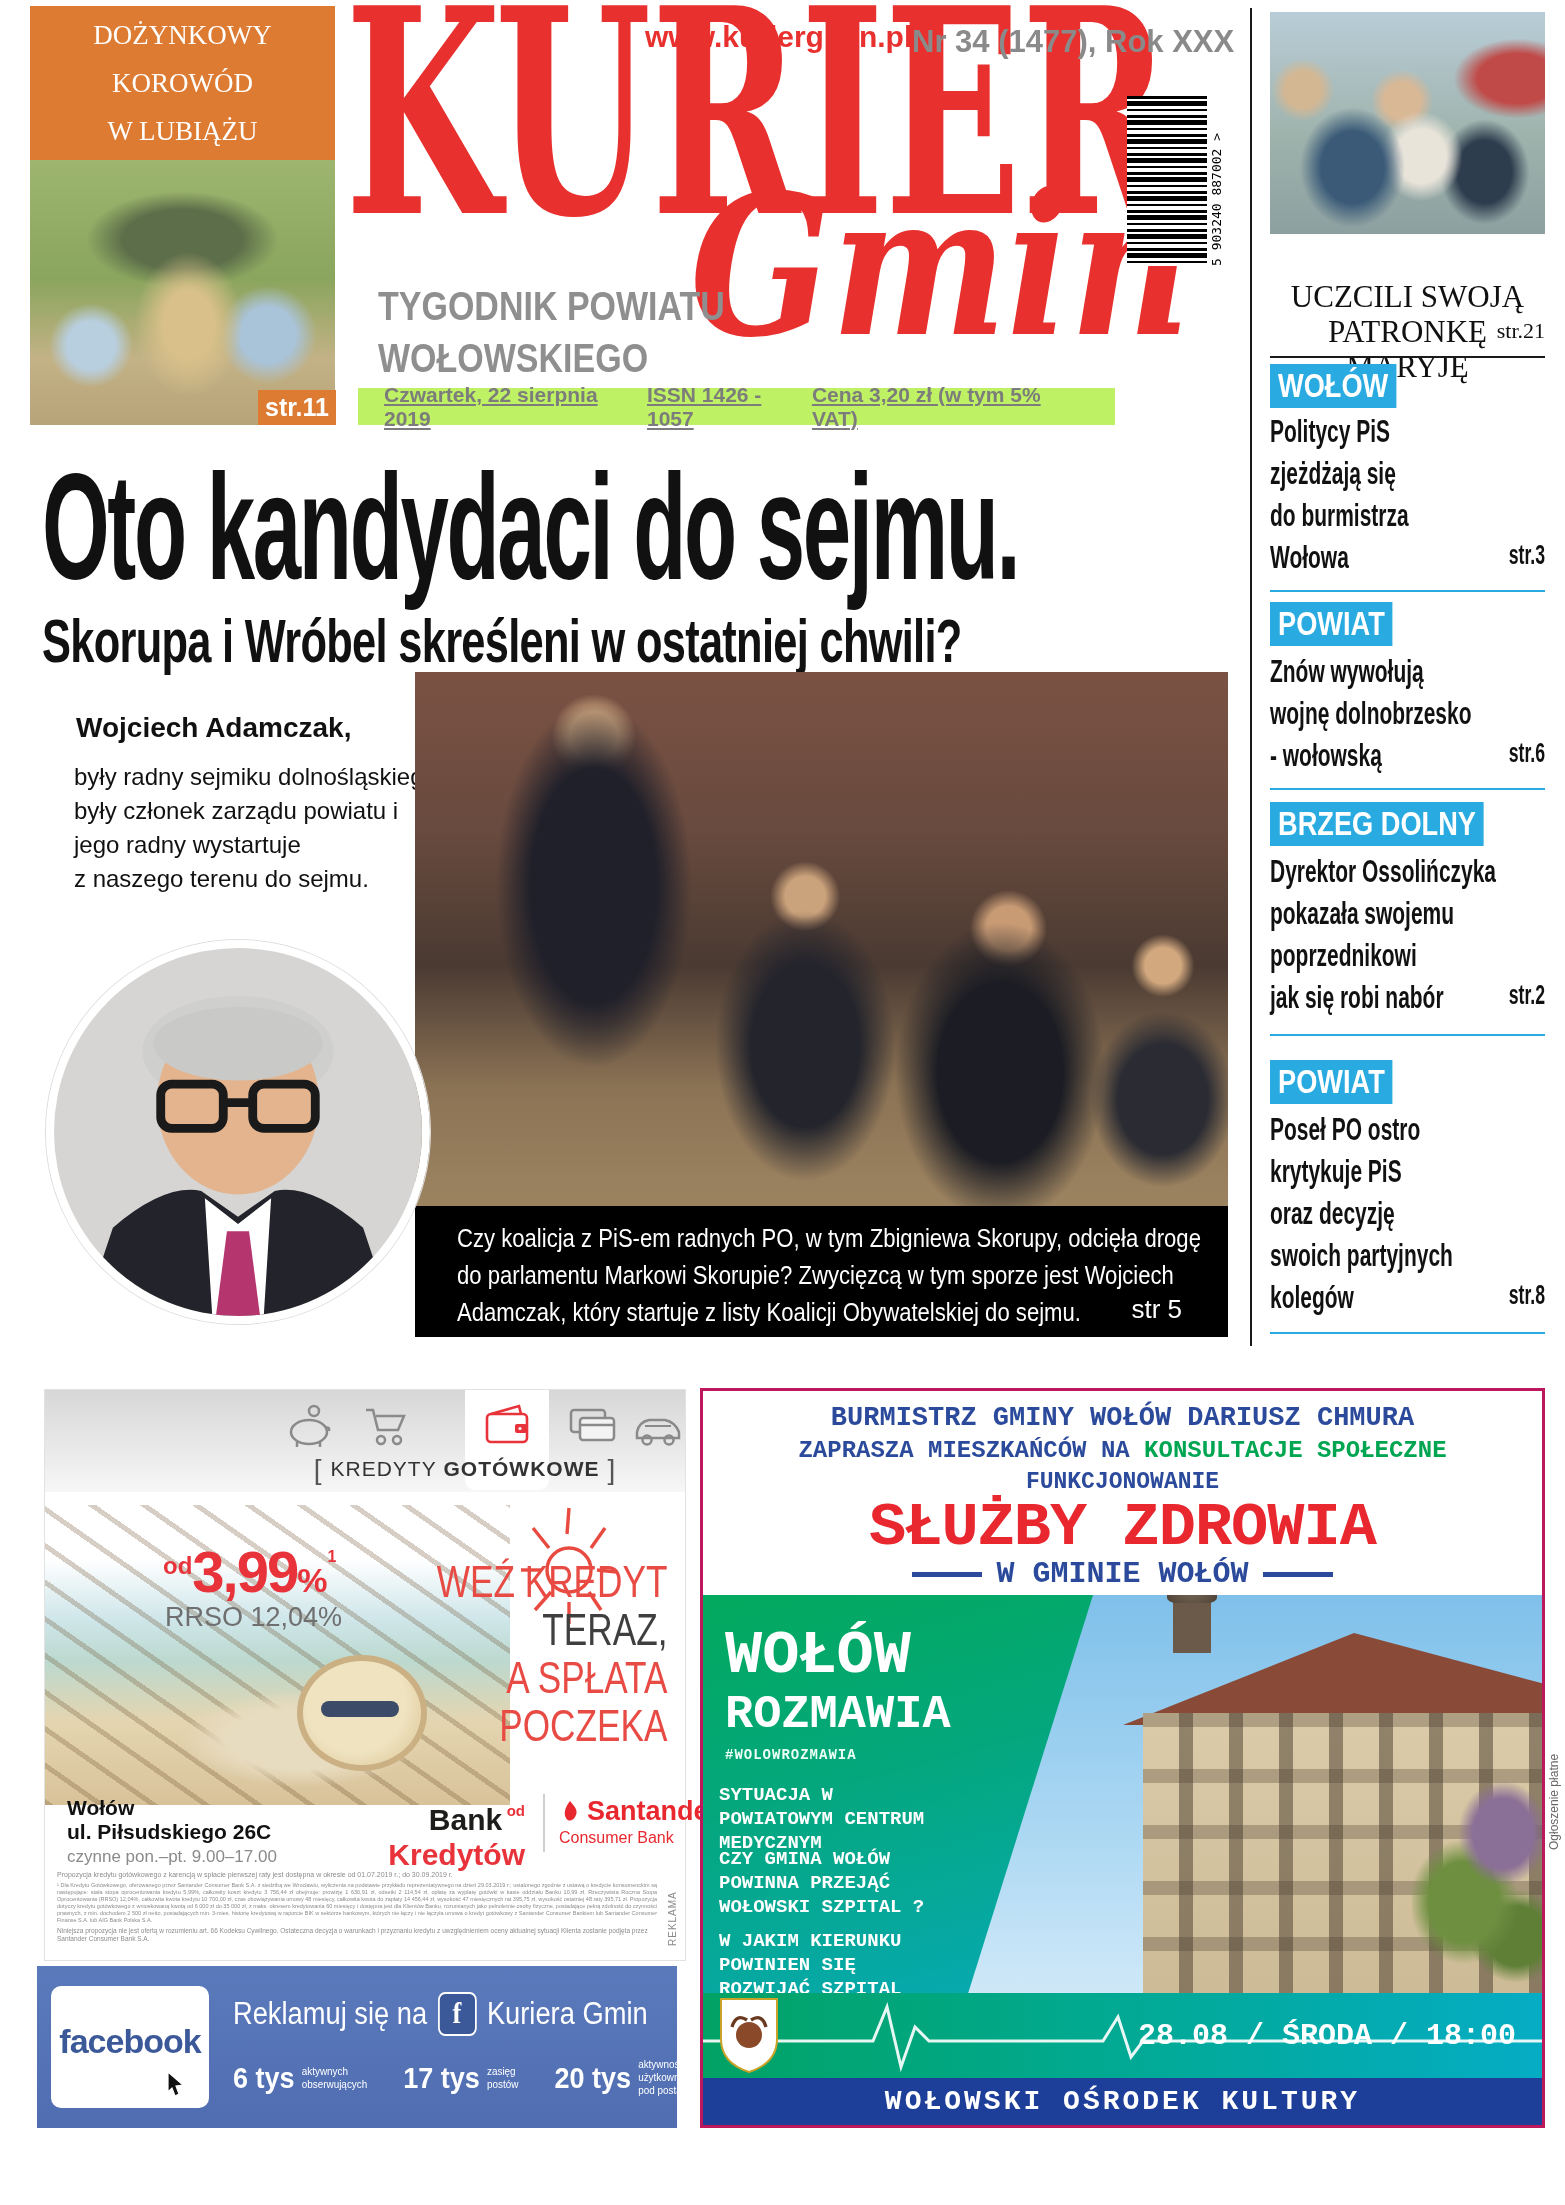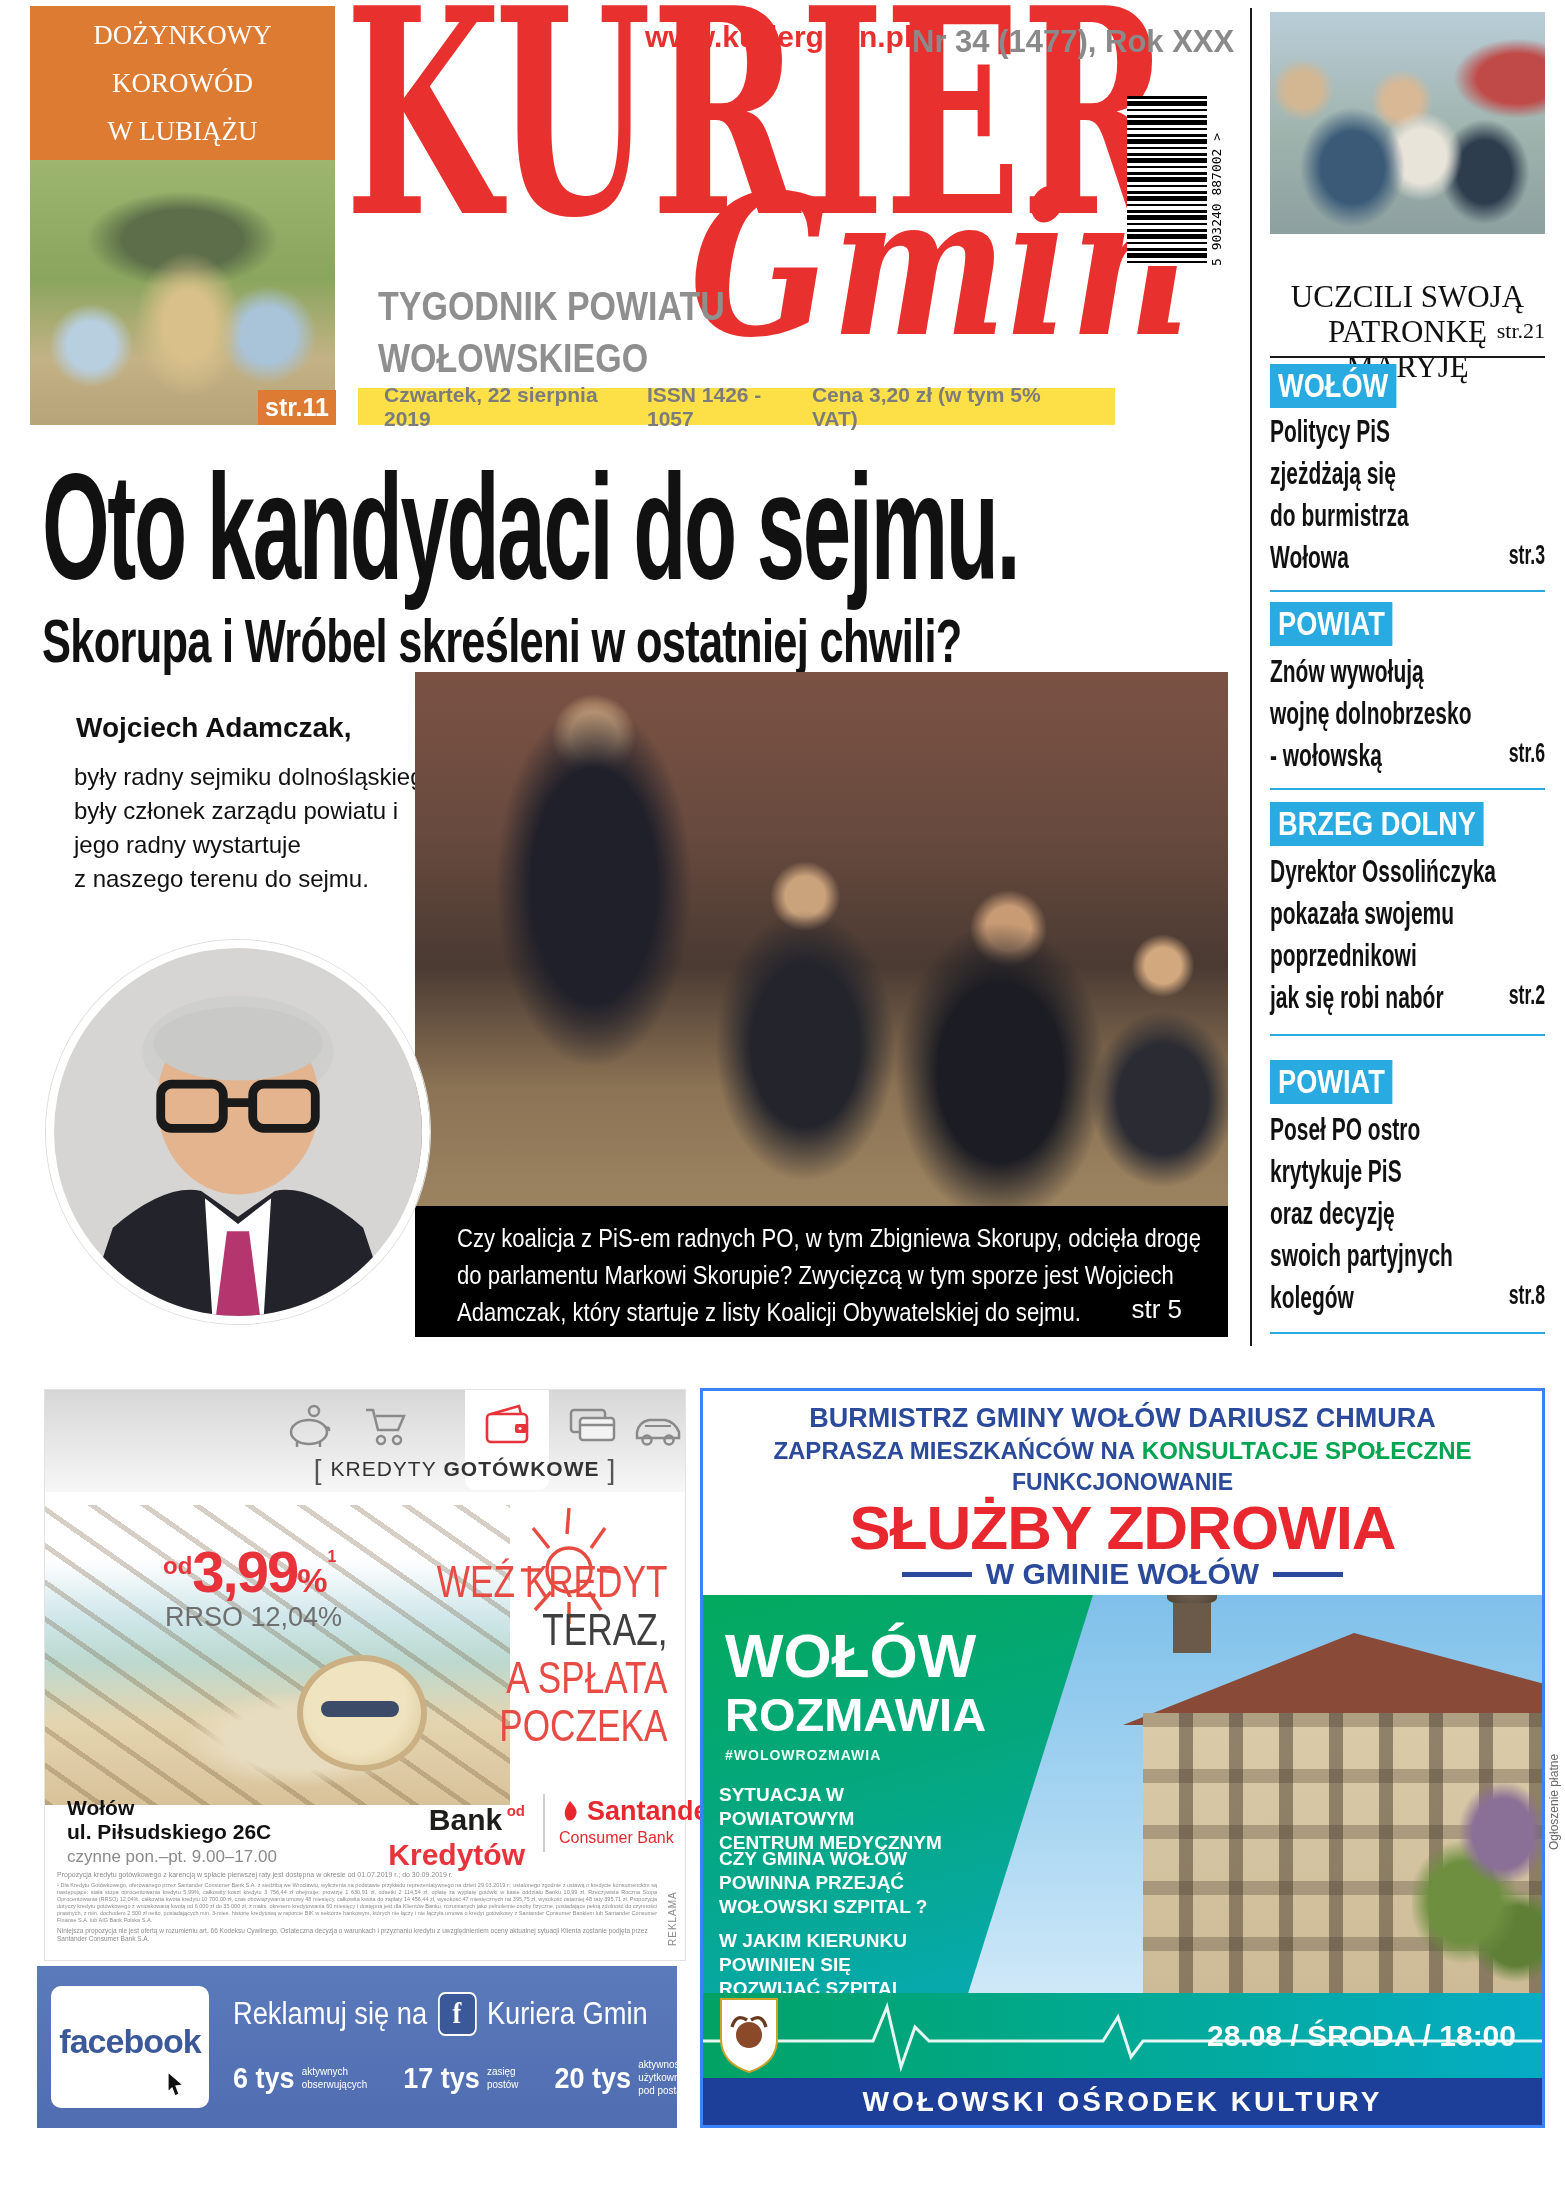--- a/index.html
+++ b/index.html
@@ -20,22 +20,22 @@
       linear-gradient(180deg,#9db56f 0%,#8aa55e 45%,#c3b286 75%,#b7a478 100%);}
   .str-ref{background:#dd7b33;color:#fff;font-weight:bold;text-align:center;}
   #kurier{color:#e8312e;font-family:"DejaVu Serif",serif;font-weight:bold;font-size:285px;line-height:1;
           white-space:nowrap;}
   #gmin{color:#e8312e;font-family:"DejaVu Serif",serif;font-weight:bold;font-style:italic;font-size:195px;
         line-height:1;white-space:nowrap;}
   #subtitle{color:#8f8f8f;font-weight:bold;font-size:40px;line-height:52px;}
   #barcode{background:repeating-linear-gradient(180deg,#000 0 3px,#fff 3px 5px,#000 5px 10px,#fff 10px 13px,#000 13px 15px,#fff 15px 19px);}
   #barcode-num{font-family:"DejaVu Sans Mono",monospace;font-size:13px;color:#000;}
   .vert{writing-mode:vertical-rl;transform:rotate(180deg);}
-  #datebar{background:#fde047;display:flex;justify-content:space-between;align-items:center;
-           padding:0 26px;font-weight:bold;font-size:21px;color:#7c7c7c;box-sizing:border-box;}
+  #datebar{background:#bef264;display:flex;justify-content:space-between;align-items:center;
+           padding:0 26px;font-weight:bold;font-size:21px;color:#7c7c7c;box-sizing:border-box;text-decoration:underline;}
   
   #headline{font-weight:bold;font-size:150px;line-height:1;letter-spacing:-4px;white-space:nowrap;
             transform:scaleX(.58);}
   #subheadline{font-weight:bold;font-size:62px;line-height:1;letter-spacing:-1px;white-space:nowrap;
                transform:scaleX(.70);}
   #main-photo{background:
       radial-gradient(140px 260px at 22% 40%, #20202a 0 45%, transparent 70%),
       radial-gradient(60px 60px at 22% 12%, #c9a27c 0 40%, transparent 70%),
       radial-gradient(120px 180px at 48% 70%, #23242c 0 45%, transparent 75%),
       radial-gradient(50px 50px at 48% 42%, #caa27b 0 40%, transparent 70%),
@@ -98,21 +98,21 @@
   #santander-logo .sub{font-size:16px;color:#e8282e;margin-top:2px;}
   #s-address .city{font-size:21px;font-weight:bold;}
   #s-address .street{font-size:21px;font-weight:bold;}
   #s-address .hours{font-size:17px;color:#8a8a8a;margin-top:3px;}
   #s-legal{color:#8c8c8c;}
   #s-legal .l1{font-size:7px;line-height:9px;margin-bottom:3px;}
   #s-legal .lp{font-size:5.5px;line-height:7px;text-align:justify;}
   #s-legal .l2{font-size:6.5px;line-height:8px;margin-top:3px;}
   #reklama{font-size:10px;color:#8a8a8a;letter-spacing:1px;}
   
-  #health{border:3px solid #3b82f6;background:#fff;box-sizing:border-box;}
+  #health{border:3px solid #be185d;background:#fff;box-sizing:border-box;font-family:Liberation Mono, monospace;}
   .h-center{width:100%;text-align:center;}
   .h-blue{color:#2b4a9b;font-weight:bold;}
   .h-green{color:#00a551;font-weight:bold;}
   #h-title{color:#e8282e;font-weight:bold;font-size:62px;line-height:1;letter-spacing:-1px;}
   #h-sub{display:flex;justify-content:center;align-items:center;gap:14px;}
   .dash{width:70px;height:5px;background:#2b4a9b;}
   #h-photo{background:linear-gradient(180deg,#7fc0ea 0%,#a8d6f2 55%,#cfe8f8 100%);overflow:hidden;}
   #h-wall{background:
       repeating-linear-gradient(90deg, transparent 0 36px, rgba(70,58,44,.50) 36px 50px),
       repeating-linear-gradient(0deg, transparent 0 42px, rgba(70,58,44,.30) 42px 56px),

